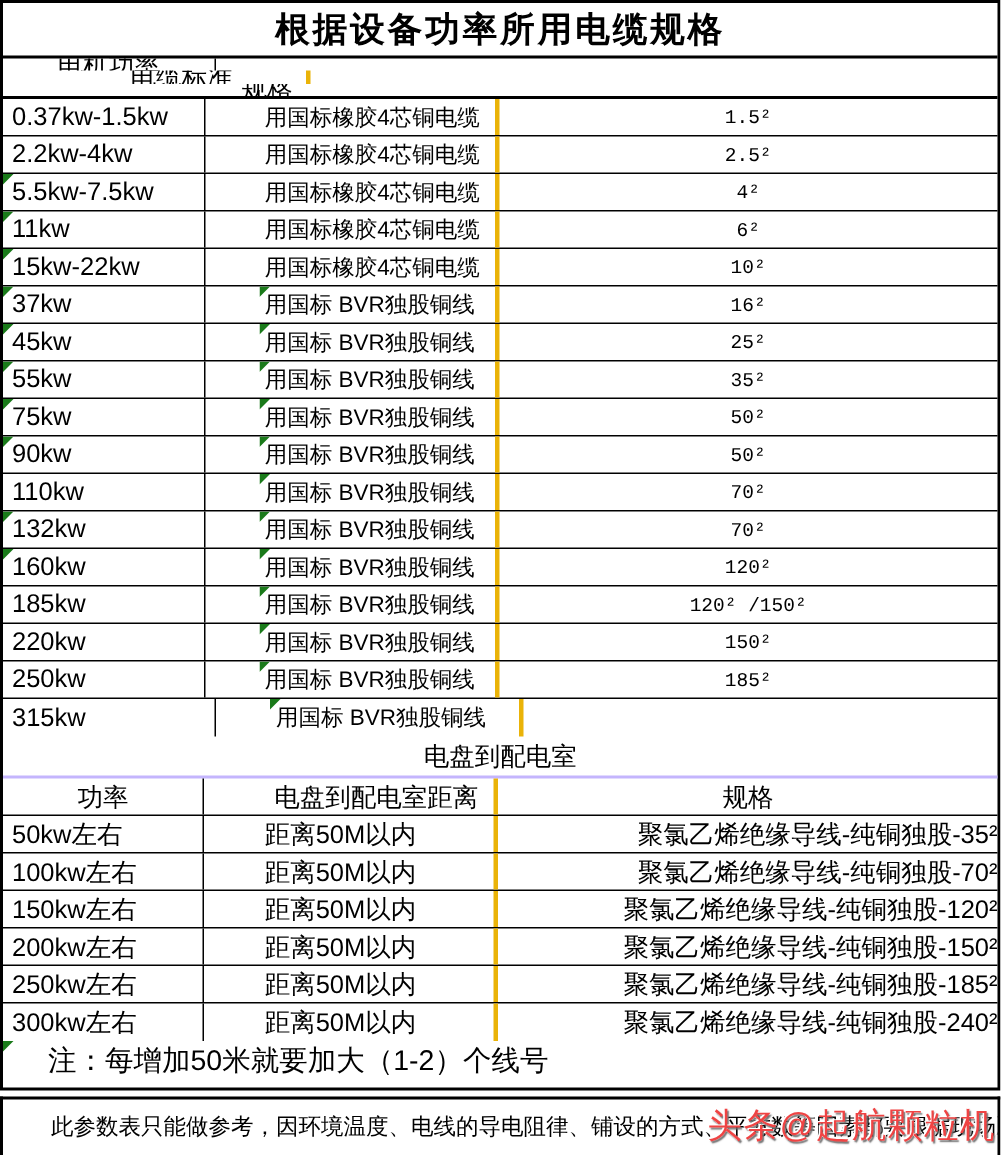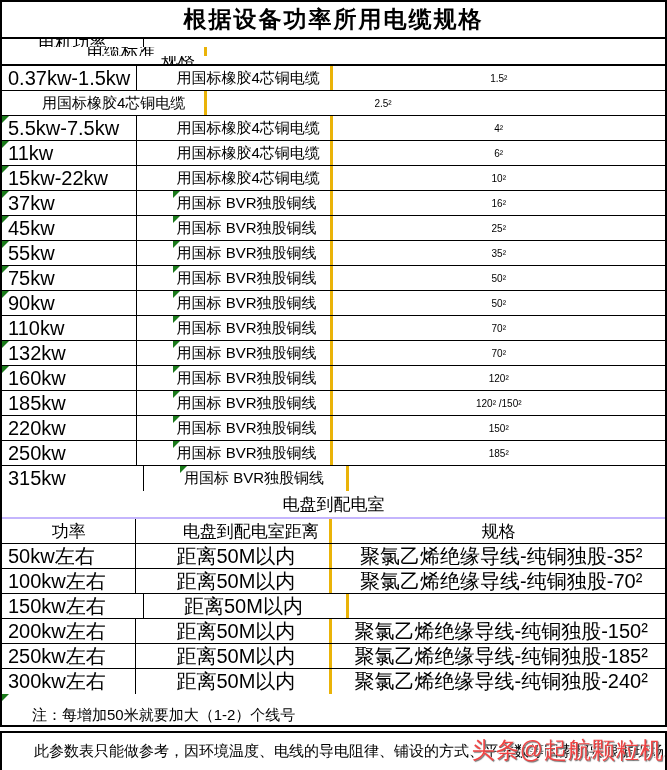--- a/index.html
+++ b/index.html
@@ -12,38 +12,38 @@
   .tbl{position:absolute;top:0;left:0;width:667px;box-sizing:border-box;
        border:2px solid #000;background:#fff;}
 
   .row{display:flex;box-sizing:border-box;border-bottom:1px solid #000;}
   .row:last-child{border-bottom:none;}
 
   .cell{box-sizing:border-box;display:flex;align-items:center;position:relative;overflow:hidden;white-space:nowrap;}
   .c1{width:142px;border-right:1px solid #000;padding-left:6px;}
   .c2{width:169px;border-right:3px solid #eab308;padding-left:4px;margin-left:36px;}
   .c3{width:352px;justify-content:center;}
-  .c3.left{justify-content:center;padding-left:5px;}
+  .c3.left{justify-content:flex-end;padding-left:5px;}
   .center{justify-content:center;padding-left:0;}
 
   .title-row{height:35px;border-bottom:2px solid #000;display:flex;
              align-items:center;justify-content:center;font-size:23px;
              font-weight:600;letter-spacing:2px;}
   .hdr{height:27px;border-bottom:2px solid #000;flex-direction:column;}
   .hdr .cell,.hdr2 .cell{justify-content:center;padding-left:0;font-size:17px;}
   .hdr2{height:25px;}
   .drow{height:25px;}
   .drow.thick{border-bottom-width:2px;}
-  .f17{font-size:20px;}
+  .f17{font-size:17px;}
   .f15{font-size:15px;}
-  .mono{font-family:Liberation Sans, sans-serif;font-size:10px;}
+  .mono{font-family:Liberation Mono, monospace;font-size:13px;}
   .sect-title{height:26px;border-bottom:2px solid #c4b5fd;display:flex;
               align-items:center;justify-content:center;font-size:17px;}
-  .note-row{height:31px;border-bottom:none;display:flex;align-items:flex-end;
-            padding-left:30px;font-size:15px;position:relative;}
+  .note-row{height:31px;border-bottom:none;display:flex;align-items:flex-start;
+            padding-left:30px;font-size:19px;position:relative;}
 
   .tri{position:absolute;top:0;left:0;width:0;height:0;
        border-top:7px solid #1a7a1a;border-right:7px solid transparent;}
 
   .footer{position:absolute;left:0;top:731px;width:667px;height:39px;
           box-sizing:border-box;border:2px solid #000;border-bottom:none;
           display:flex;align-items:center;padding-left:32px;font-size:15px;
           white-space:nowrap;overflow:hidden;}
 
   .watermark{position:absolute;right:3px;bottom:4px;font-size:23px;
@@ -73,20 +73,23 @@
             <span class="txt">0.37kw-1.5kw</span>
           </div>
           <div class="cell c2 f15">
             <span class="txt">用国标橡胶4芯铜电缆</span>
           </div>
           <div class="cell c3 mono">
             <span class="txt">1.5²</span>
           </div>
         </div>
         <div class="row drow">
+          <div class="cell c1 f17">
+            <span class="txt">2.2kw-4kw</span>
+          </div>
           <div class="cell c2 f15">
             <span class="txt">用国标橡胶4芯铜电缆</span>
           </div>
           <div class="cell c3 mono">
             <span class="txt">2.5²</span>
           </div>
         </div>
         <div class="row drow">
           <div class="cell c1 f17">
             <span class="tri"></span>
@@ -306,20 +309,23 @@
             <span class="txt">聚氯乙烯绝缘导线-纯铜独股-70²</span>
           </div>
         </div>
         <div class="row drow">
           <div class="cell c1 f17">
             <span class="txt">150kw左右</span>
           </div>
           <div class="cell c2 f17">
             <span class="txt">距离50M以内</span>
           </div>
+          <div class="cell c3 left f17">
+            <span class="txt">聚氯乙烯绝缘导线-纯铜独股-120²</span>
+          </div>
         </div>
         <div class="row drow">
           <div class="cell c1 f17">
             <span class="txt">200kw左右</span>
           </div>
           <div class="cell c2 f17">
             <span class="txt">距离50M以内</span>
           </div>
           <div class="cell c3 left f17">
             <span class="txt">聚氯乙烯绝缘导线-纯铜独股-150²</span>

